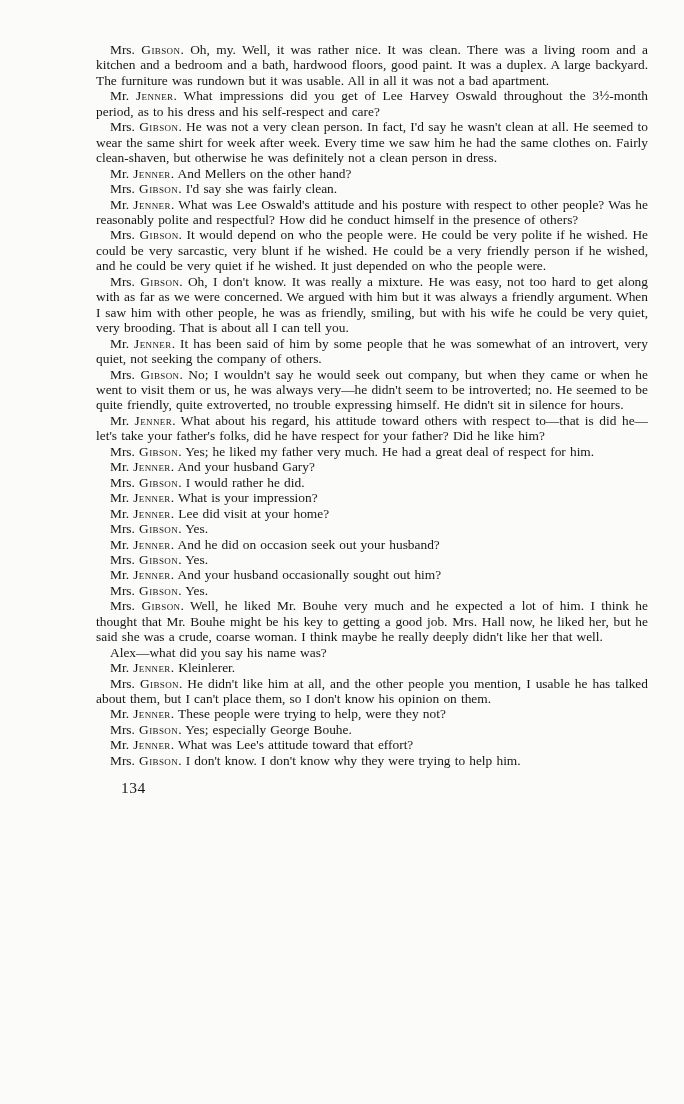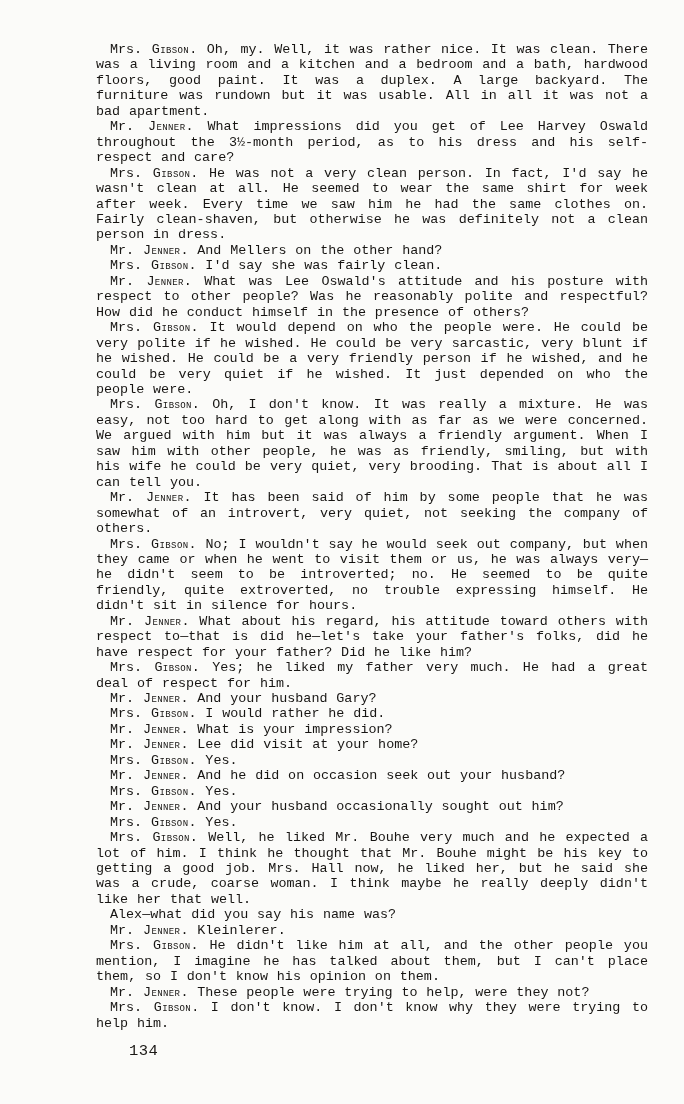--- a/index.html
+++ b/index.html
@@ -8,39 +8,39 @@
     width: 684px;
     height: 1104px;
     background: #fbfbf9;
     overflow: hidden;
   }
   .page {
     box-sizing: border-box;
     width: 684px;
     height: 1104px;
     padding: 42px 36px 0 96px;
-    font-family: Liberation Mono, monospace;
+    font-family: Liberation Serif, serif;
     color: #171513;
   }
   .text-block p {
     margin: 0;
     text-align: justify;
     text-indent: 14px;
     font-size: 13.4px;
     line-height: 15.45px;
     word-spacing: 0.06em;
   }
   .speaker { white-space: nowrap; }
   .sc {
     font-variant: small-caps;
     letter-spacing: 0.4px;
   }
   .page-number {
     margin-top: 11px;
-    margin-left: 33px;
+    margin-left: 25px;
     font-size: 15.5px;
     letter-spacing: 0.5px;
     color: #1a1815;
   }
 </style>
 </head>
 <body>
 
 <div class="page">
   <div class="text-block" id="paragraphs">
@@ -88,22 +88,24 @@
 
   <p class="para"><span class="speaker"><span class="title">Mrs.</span> <span class="surname sc">Gibson</span>.</span> <span class="speech">Yes.</span></p>
 
 
   <p class="para"><span class="speaker"><span class="title">Mrs.</span> <span class="surname sc">Gibson</span>.</span> <span class="speech">Well, he liked Mr. Bouhe very much and he expected a lot of him.  I think he thought that Mr. Bouhe might be his key to getting a good job.  Mrs. Hall now, he liked her, but he said she was a crude, coarse woman.  I think maybe he really deeply didn't like her that well.</span></p>
 
   <p class="para"> <span class="speech">Alex—what did you say his name was?</span></p>
 
   <p class="para"><span class="speaker"><span class="title">Mr.</span> <span class="surname sc">Jenner</span>.</span> <span class="speech">Kleinlerer.</span></p>
 
-  <p class="para"><span class="speaker"><span class="title">Mrs.</span> <span class="surname sc">Gibson</span>.</span> <span class="speech">He didn't like him at all, and the other people you mention, I imagine he has talked about them, but I can't place them, so I don't know his opinion on them.</span></p>
+  <p class="para"><span class="speaker"><span class="title">Mrs.</span> <span class="surname sc">Gibson</span>.</span> <span class="speech">He didn't like him at all, and the other people you mention, I usable he has talked about them, but I can't place them, so I don't know his opinion on them.</span></p>
 
   <p class="para"><span class="speaker"><span class="title">Mr.</span> <span class="surname sc">Jenner</span>.</span> <span class="speech">These people were trying to help, were they not?</span></p>
 
+  <p class="para"><span class="speaker"><span class="title">Mrs.</span> <span class="surname sc">Gibson</span>.</span> <span class="speech">Yes; especially George Bouhe.</span></p>
 
+  <p class="para"><span class="speaker"><span class="title">Mr.</span> <span class="surname sc">Jenner</span>.</span> <span class="speech">What was Lee's attitude toward that effort?</span></p>
 
   <p class="para"><span class="speaker"><span class="title">Mrs.</span> <span class="surname sc">Gibson</span>.</span> <span class="speech">I don't know.  I don't know why they were trying to help him.</span></p>
 </div>
   <div class="page-number">134</div>
 </div>
 
 </body></html>

